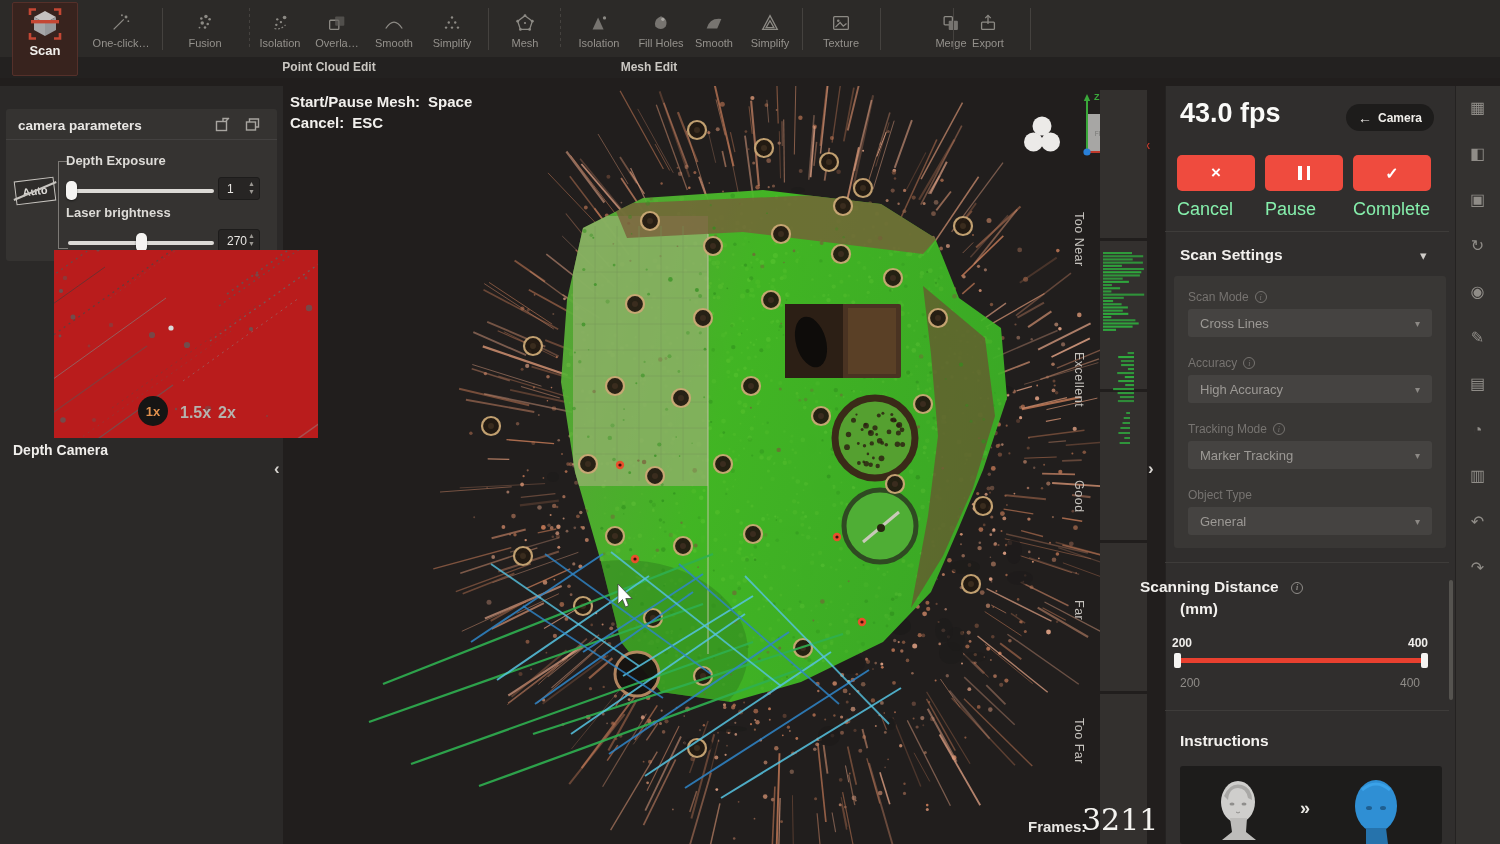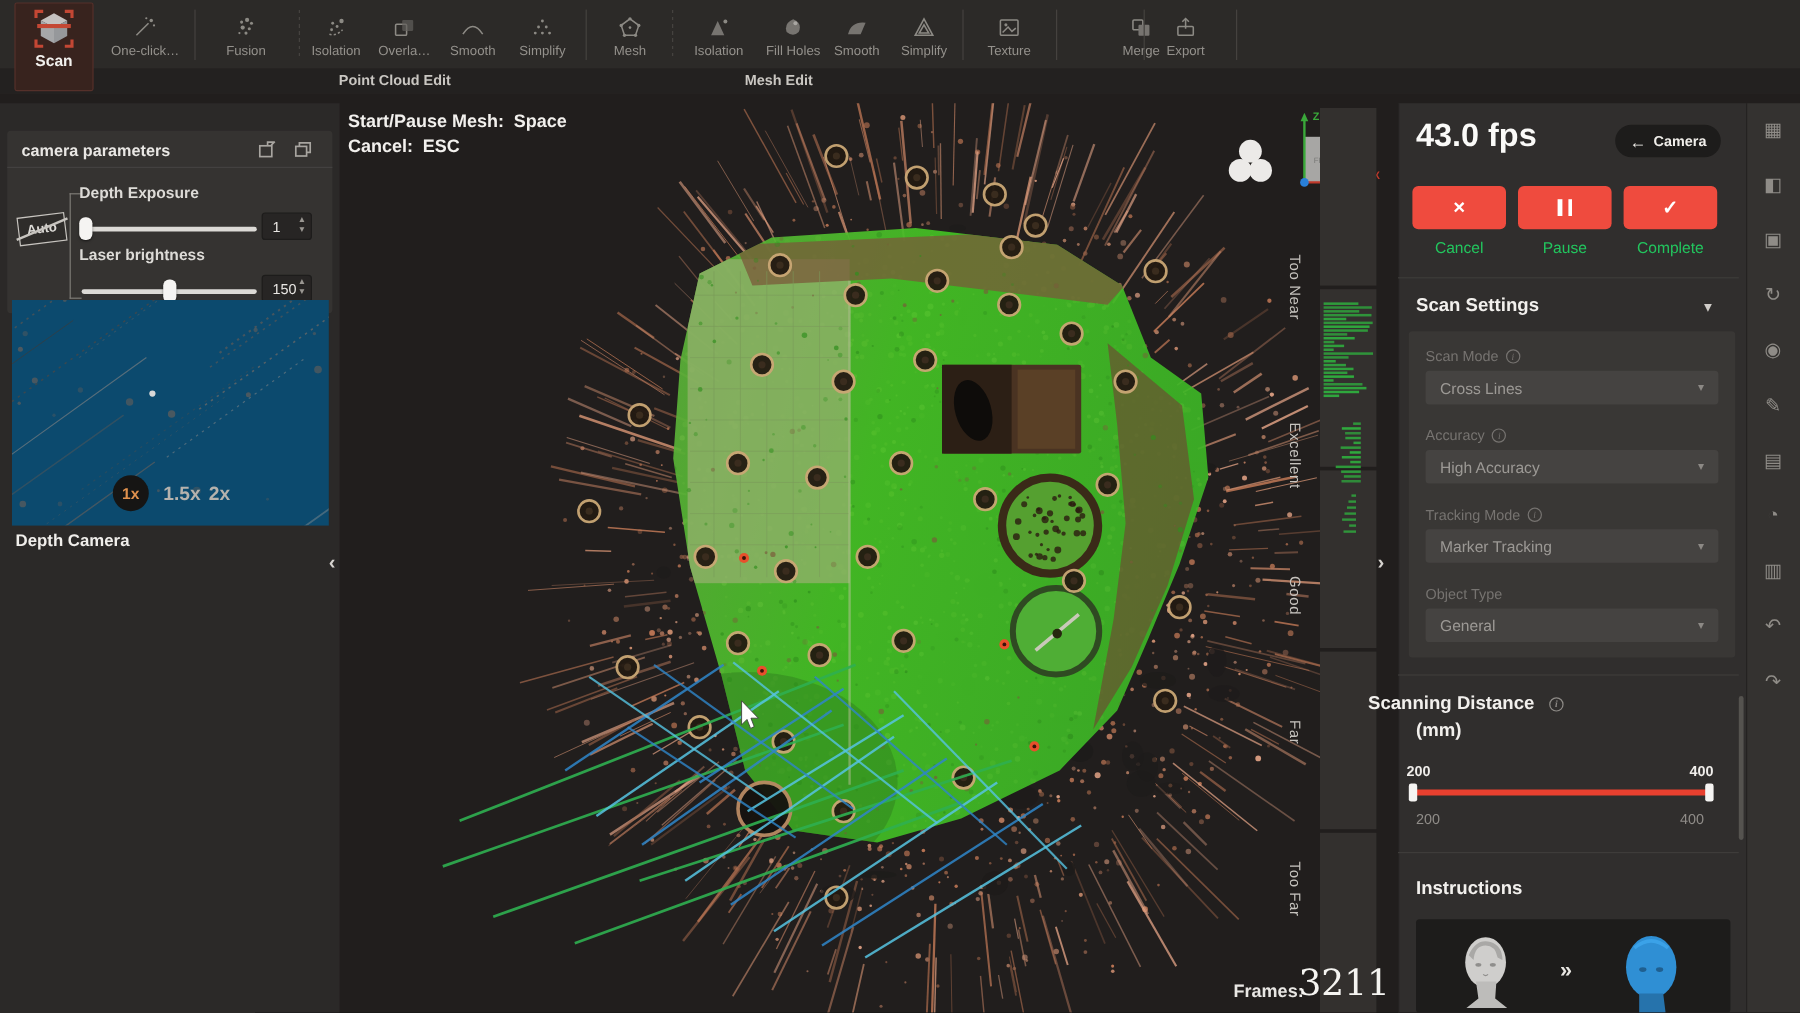--- a/index.html
+++ b/index.html
@@ -24,38 +24,38 @@
   .cp-title{color:#e9e7e4;font-size:13.5px;font-weight:bold;}
   .hicon svg{width:17px;height:17px;stroke:#a8a5a0;fill:none;stroke-width:1.4;}
   .param-label{color:#dddbd7;font-size:13px;font-weight:bold;}
   .track{height:4px;background:#dcdad6;border-radius:2px;position:absolute;}
   .thumb{position:absolute;width:11px;height:19px;background:#f5f4f2;border-radius:5px;top:-8px;box-shadow:0 1px 2px rgba(0,0,0,.5);cursor:pointer;}
   .valbox{position:absolute;width:42px;height:23px;background:#272524;border:1px solid #1d1c1b;border-radius:3px;color:#e8e6e3;font-size:12px;display:flex;align-items:center;padding-left:8px;}
   .spin{position:absolute;right:4px;top:2px;display:flex;flex-direction:column;line-height:8px;font-size:7px;color:#9a9792;cursor:pointer;}
   .autobox{position:absolute;border:1.5px solid #c7c4bf;color:#dcdad6;font-size:11px;font-weight:bold;display:flex;align-items:center;justify-content:center;transform:rotate(-7deg);background:#2e2c2a;}
   .autobox .strike{position:absolute;left:-4px;top:10px;width:46px;height:1.5px;background:#c7c4bf;transform:rotate(-16deg);}
   .bracket{position:absolute;border-left:1px solid #7d7a76;border-top:1px solid #7d7a76;border-bottom:1px solid #7d7a76;}
-  .dc-img{position:absolute;background:#0c4a6e;overflow:hidden;}
+  .dc-img{position:absolute;background:#b91c1c;overflow:hidden;margin-left:44px;}
   .zbtn{position:absolute;color:#b5b2ad;font-size:16px;font-weight:bold;cursor:pointer;}
   .zbtn.active{color:#e0914e;background:#161514;border-radius:50%;width:30px;height:30px;display:flex;align-items:center;justify-content:center;font-size:13px;}
   .dc-label{color:#f0eeeb;font-size:14px;font-weight:bold;}
   .edge-chev{color:#d6d3cf;font-size:17px;font-weight:bold;cursor:pointer;line-height:1;}
   
   .hint{color:#f2f0ed;font-size:15px;font-weight:bold;}
   .hint .key{font-weight:bold;margin-left:8px;}
   .frames-lbl{color:#e9e7e4;font-size:15px;font-weight:bold;}
   .frames-val{color:#f5f4f1;font-size:30px;font-family:"DejaVu Serif",serif;}
   .qseg{background:#33302e;}
   .qlabel{writing-mode:vertical-rl;color:#c6c3be;font-size:12.5px;letter-spacing:.5px;}
   
   .rpanel{left:1165px;top:86px;width:290px;height:758px;background:#302e2d;border-left:1px solid #242221;}
   .fps{color:#fafaf8;font-size:27px;font-weight:bold;}
   .metrox{background:#1d1c1b;border-radius:14px;color:#f0eeea;font-size:12px;font-weight:bold;display:flex;align-items:center;justify-content:center;gap:6px;cursor:pointer;}
   .rbtn{width:78px;height:36px;background:#ef4b3e;border-radius:5px;display:flex;align-items:center;justify-content:center;cursor:pointer;}
-  .rbtn-label{color:#22c55e;font-size:13px;text-align:center;}
+  .rbtn-label{color:#86efac;font-size:18px;text-align:left;}
   .hdiv{height:1px;background:#3e3c3a;}
   .sec-title{color:#f2f0ed;font-size:15.5px;font-weight:bold;}
   .chev{color:#d0cdc9;font-size:13px;}
   .fld-label{color:#767370;font-size:12px;display:flex;align-items:center;gap:6px;}
   .info{width:12px;height:12px;border:1px solid currentColor;border-radius:50%;font-size:8px;display:inline-flex;align-items:center;justify-content:center;font-family:"Liberation Serif",serif;font-style:italic;}
   .select{position:absolute;width:244px;height:28px;background:#454341;border-radius:3px;color:#9c9995;font-size:13px;display:flex;align-items:center;padding:0 12px;cursor:pointer;}
   .select .caret{margin-left:auto;color:#8c8985;font-size:10px;}
   .sd-top{color:#f0eeeb;font-size:12px;font-weight:bold;}
   .sd-bot{color:#8f8c88;font-size:12px;}
   .rtrack{position:absolute;height:5px;background:#e8402f;border-radius:2px;}
@@ -2574,21 +2574,21 @@
           <span>▲</span>
           <span>▼</span>
         </span>
     </div>
 
     <div class="abs param-label" style="left:60px;top:96px">Laser brightness</div>
     <div class="track" style="left:62px;top:132px;width:146px">
       <div class="thumb" style="left:68px"></div>
     </div>
     <div class="valbox" style="left:212px;top:120px">
-      <span>150</span>
+      <span>270</span>
       <span class="spin">
           <span>▲</span>
           <span>▼</span>
         </span>
     </div>
   </div>
 
   <div class="dc-img" style="left:10px;top:250px;width:264px;height:188px">
     <svg id="dc" viewBox="0 0 264 188" style="width:264px;height:188px">
         <line x1="13" y1="211" x2="119" y2="135" stroke="rgb(94,94,94)" stroke-width="1.2" stroke-dasharray="none" opacity="0.69"></line>

